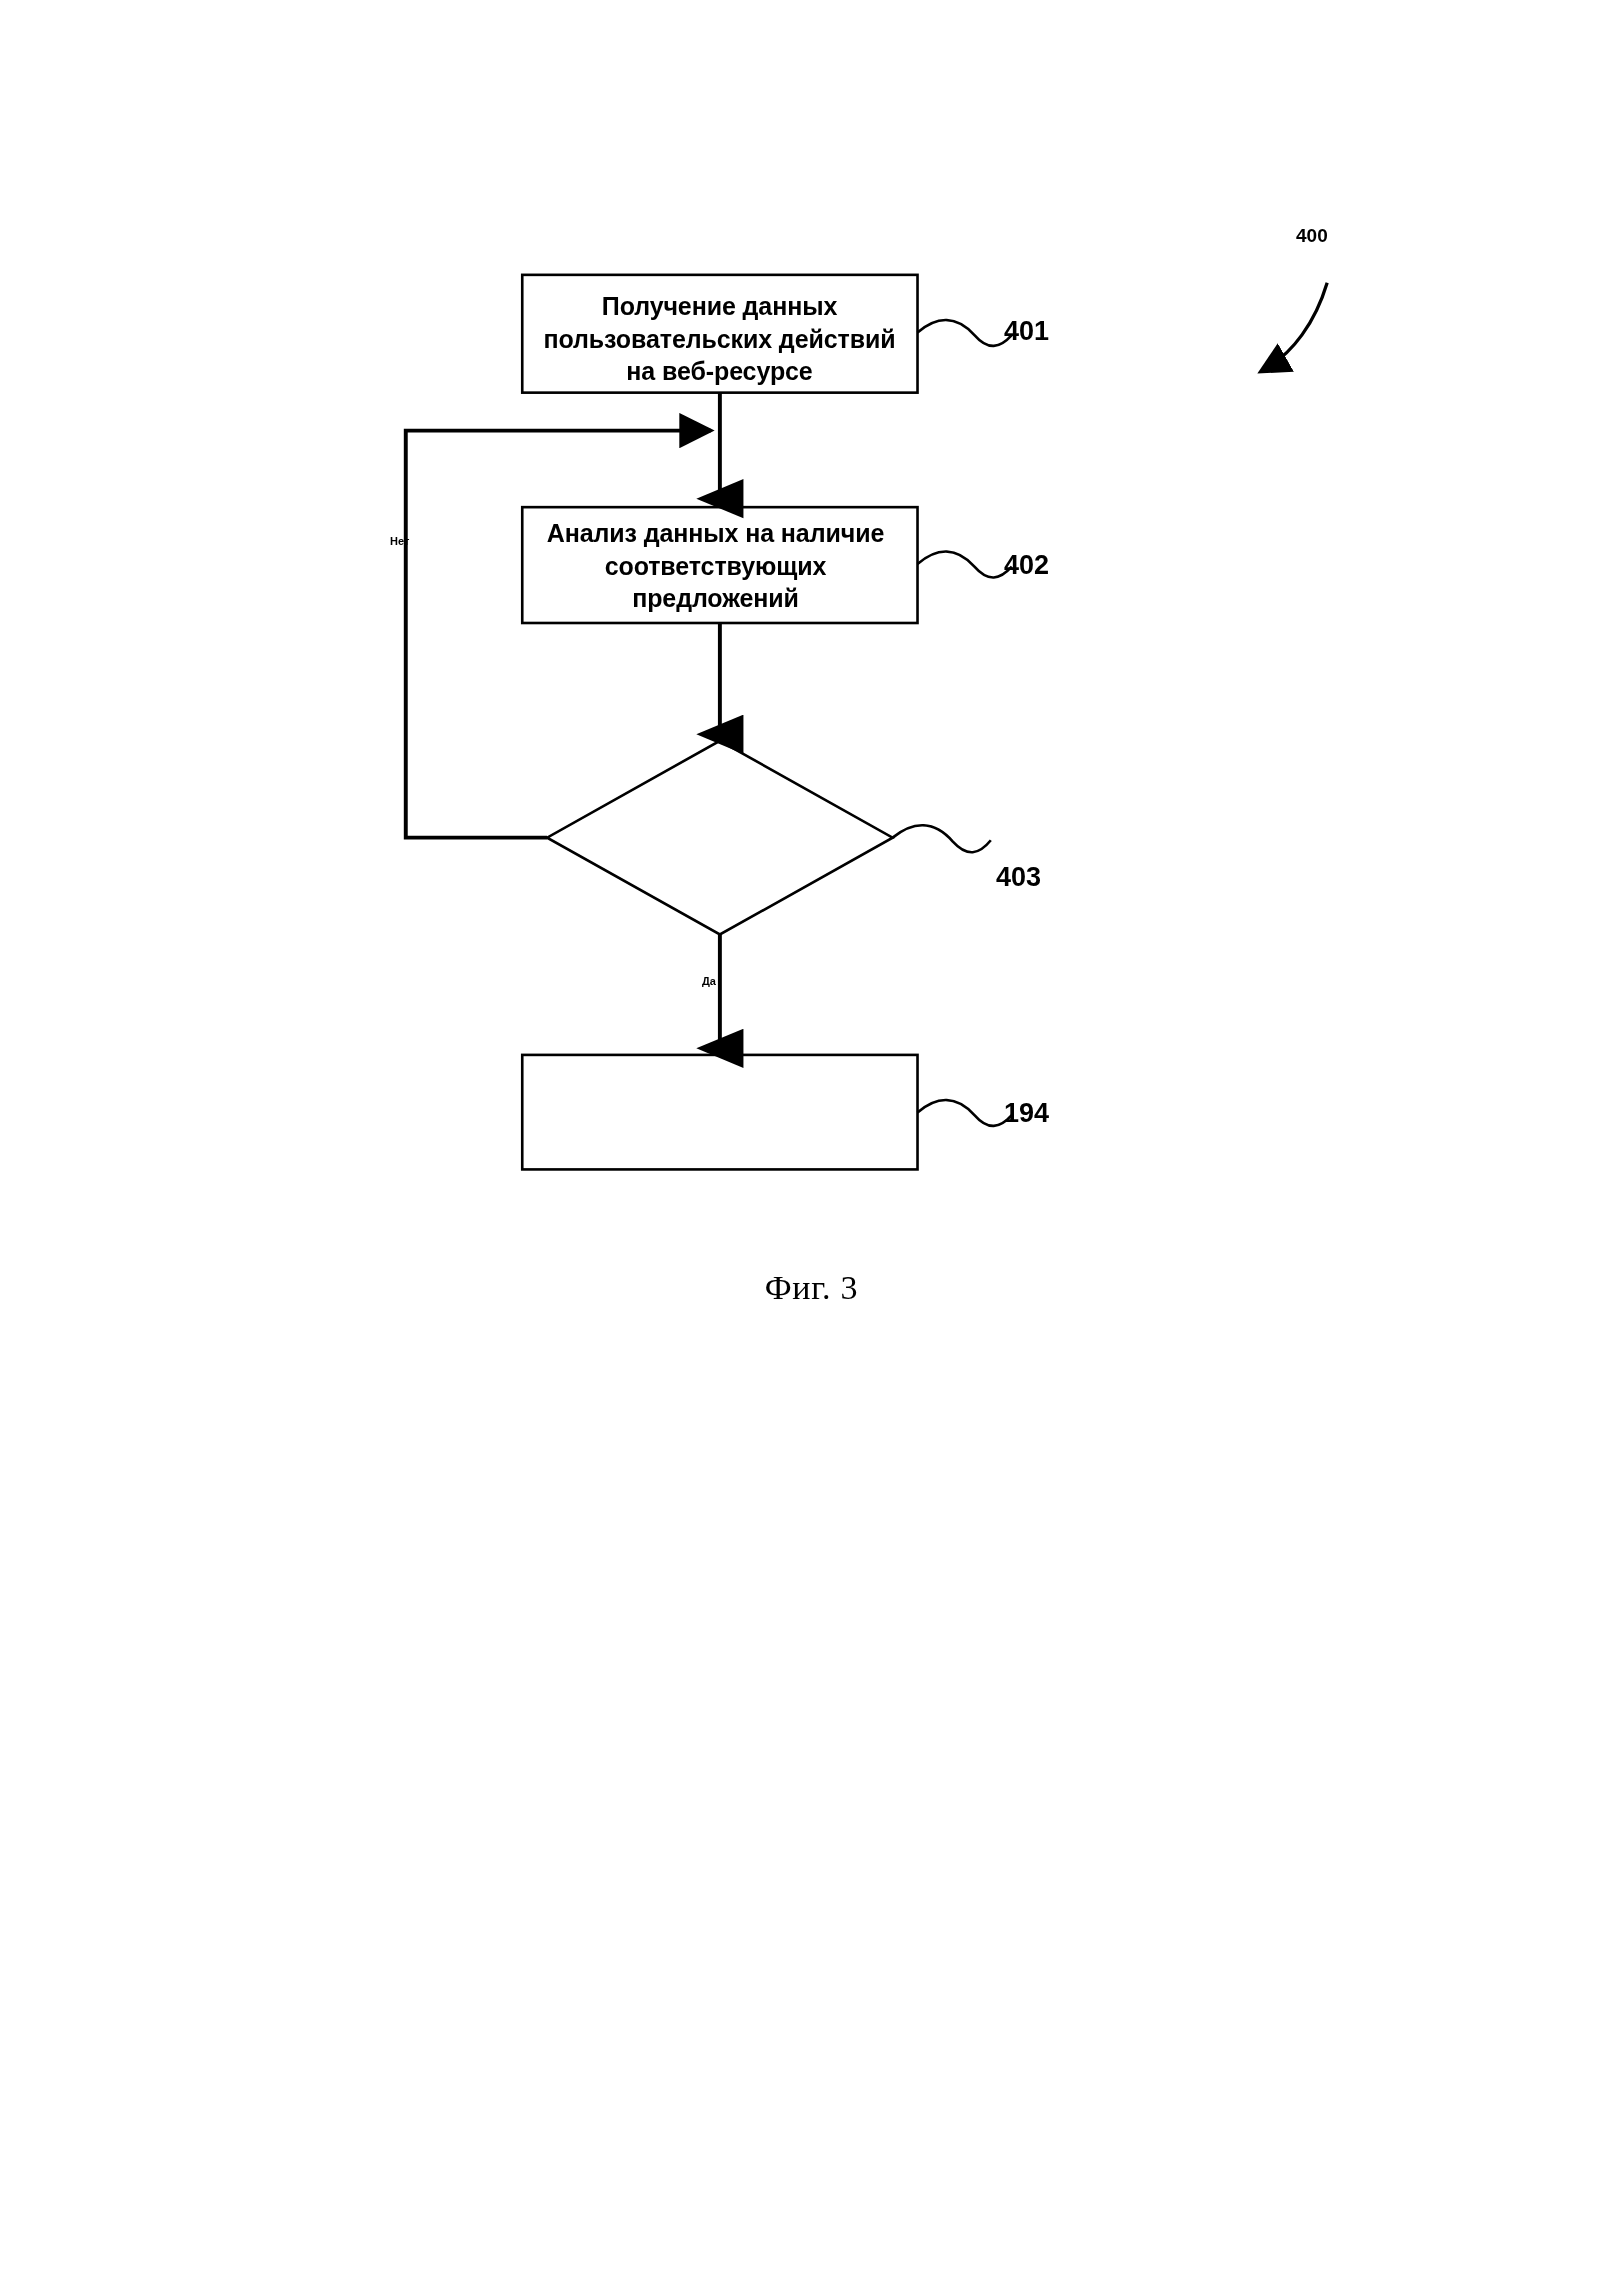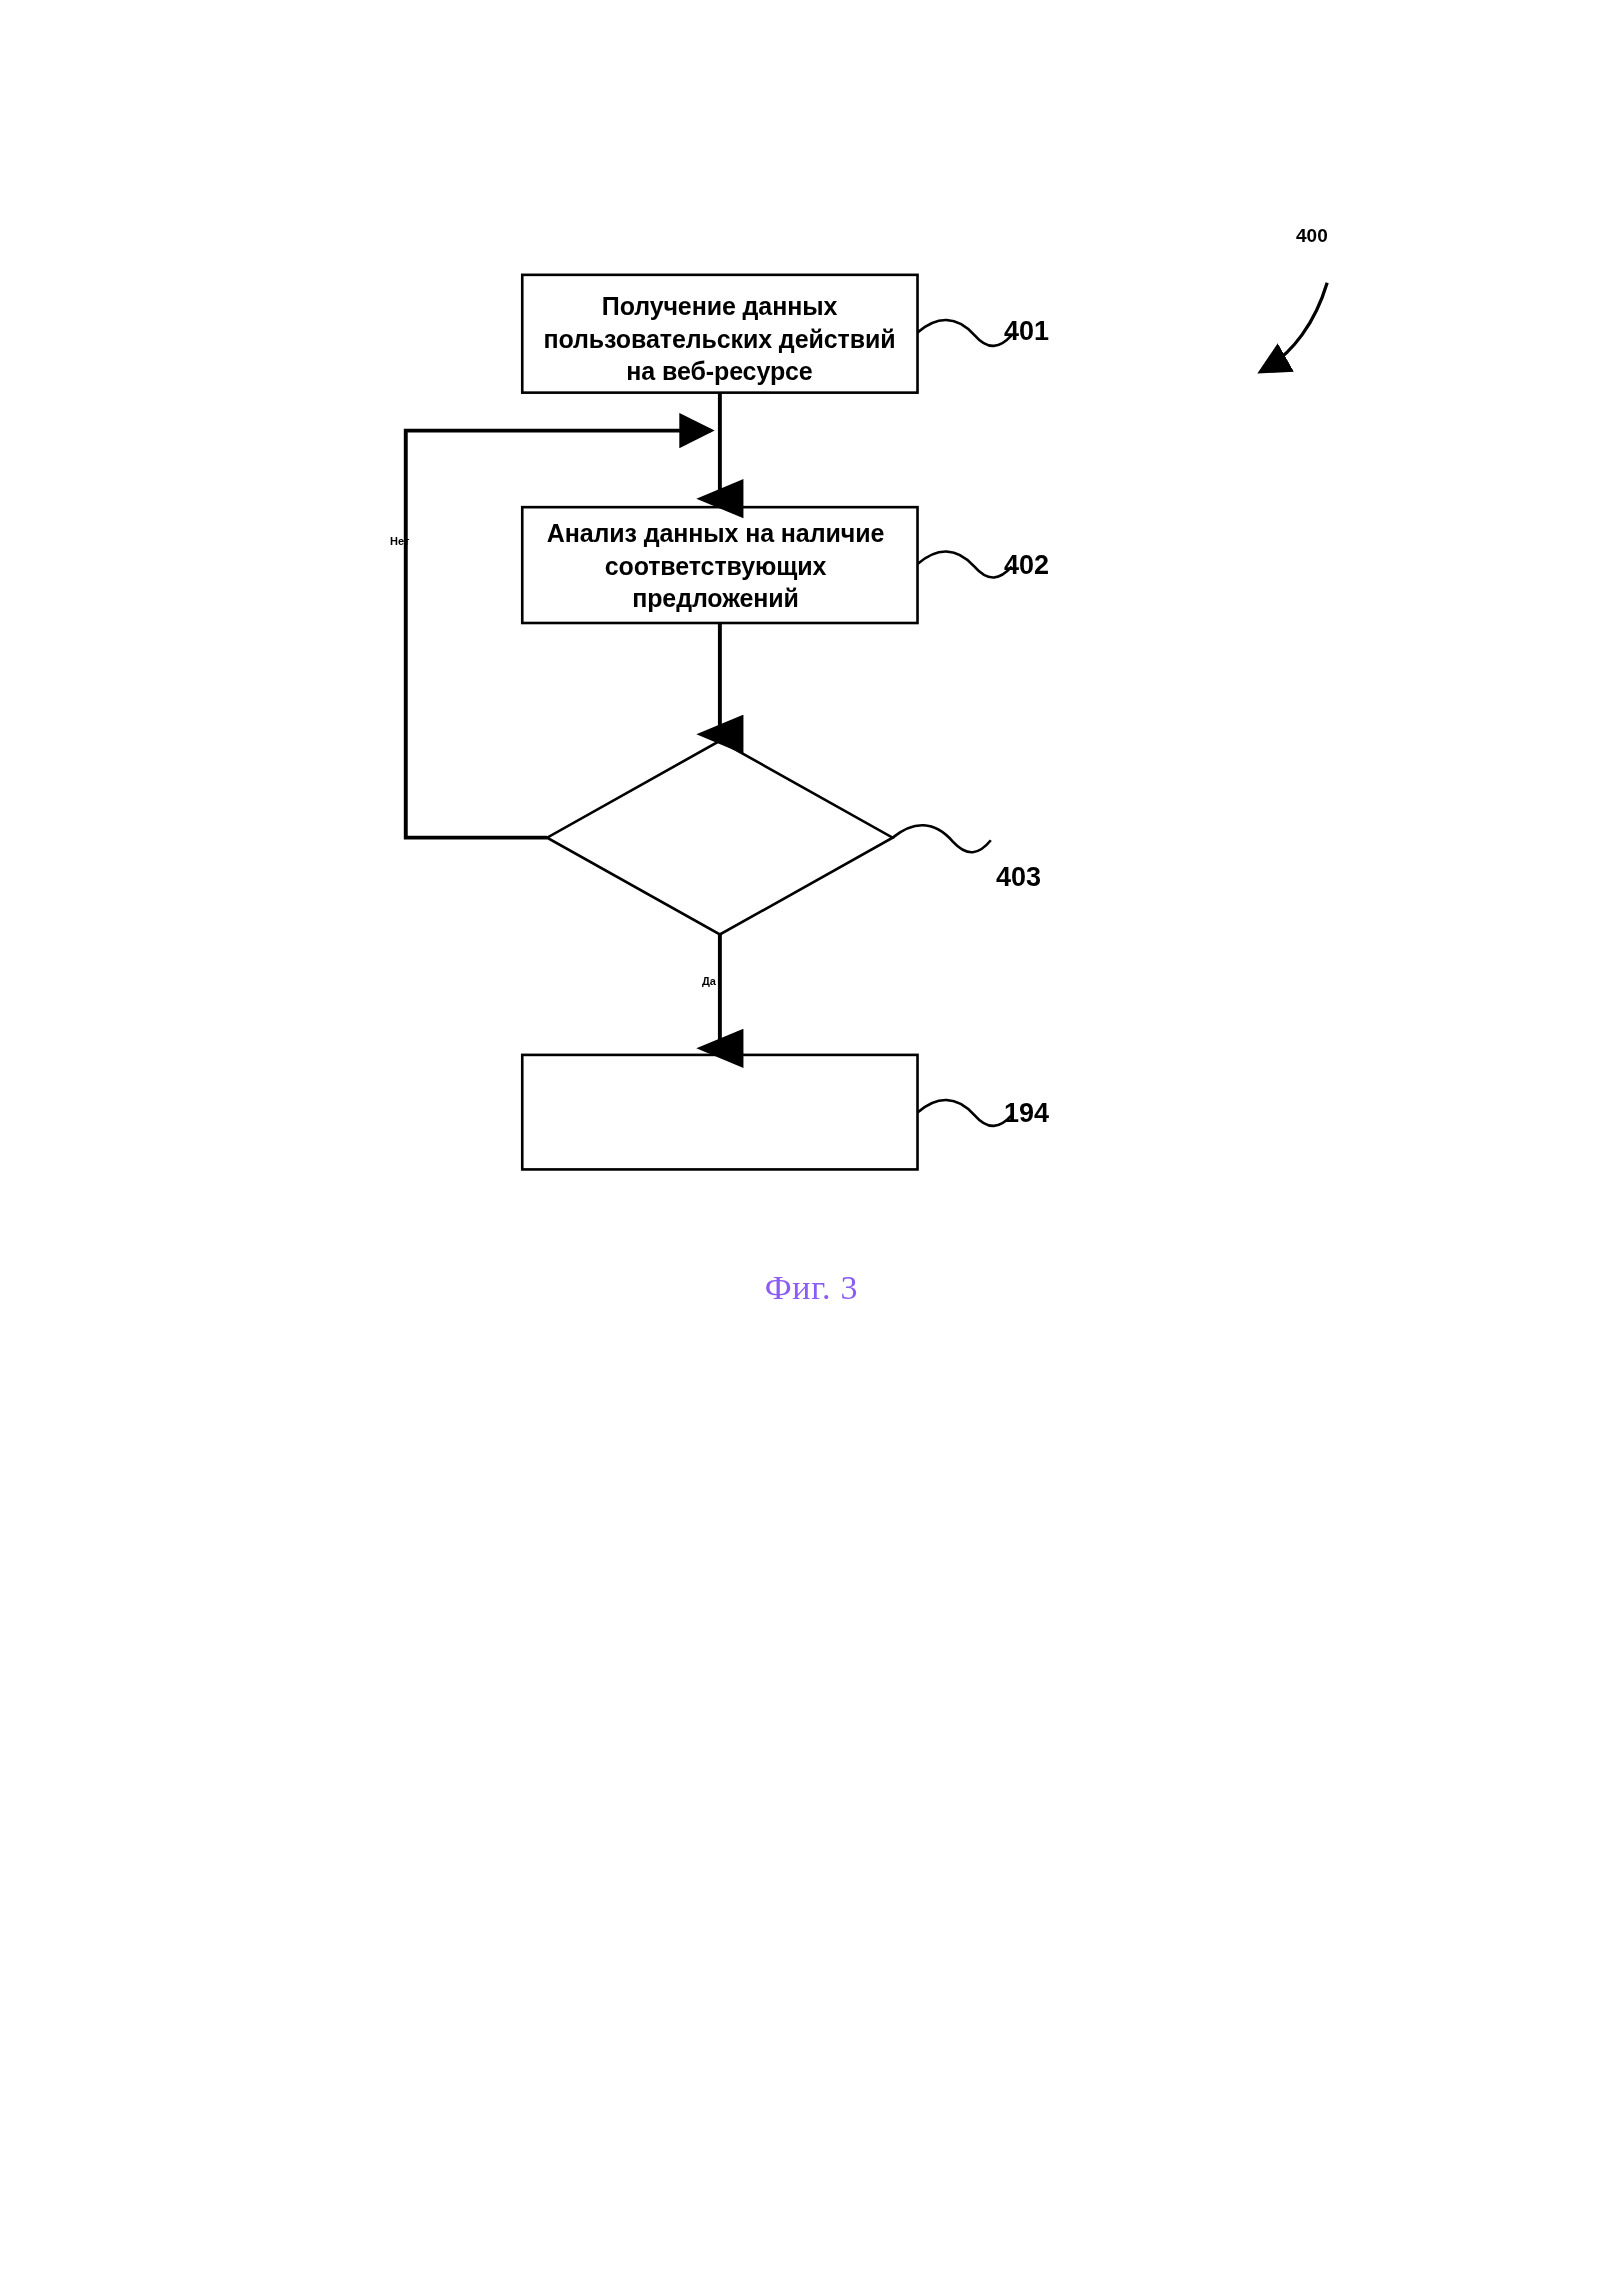--- a/index.html
+++ b/index.html
@@ -112,21 +112,21 @@
   
   #figure-caption {
     position: absolute;
     left: 0;
     top: 1269px;
     width: 1623px;
     text-align: center;
     font-family: "Liberation Serif", serif;
     font-size: 34px;
     font-weight: normal;
-    color: #8b5cf6;
+    color: #000000;
     letter-spacing: 0.7px;
   }
 </style>
 </head>
 <body>
 
 <div id="figure-canvas">
 
   <svg id="figure-svg" viewBox="0 0 2480 3507" xmlns="http://www.w3.org/2000/svg">
     <defs>

